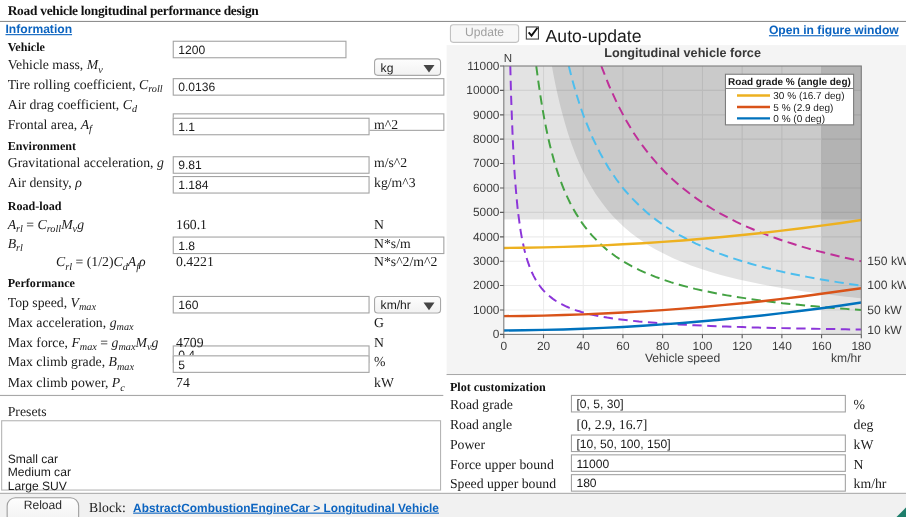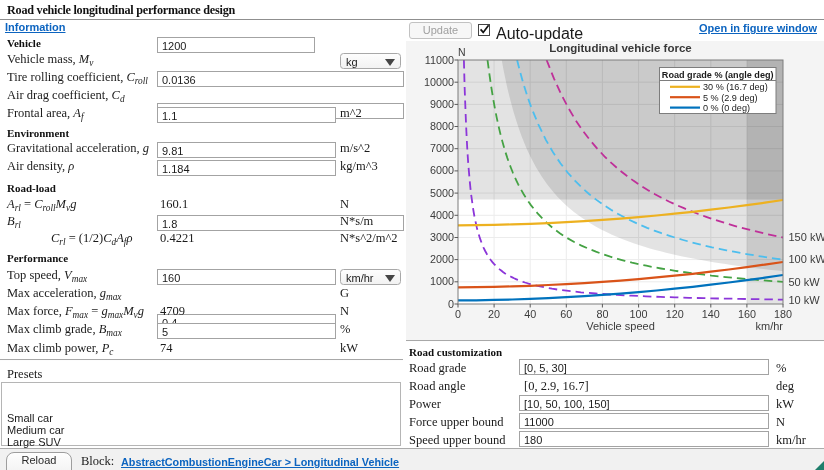--- a/index.html
+++ b/index.html
@@ -223,21 +223,21 @@
 <g font-family="Liberation Sans,sans-serif" font-size="9.1px" fill="#1a1a1a">
 <text x="297" y="49.2">30 % (16.7 deg)</text>
 <text x="297" y="59.6">5 % (2.9 deg)</text>
 <text x="297" y="70">0 % (0 deg)</text>
 </g>
 </g>
 </svg>
 
 <div class="abs" style="left:406px;top:340px;width:418px;height:1px;background:#a8a8a8;"></div>
 <div class="abs" style="left:406px;top:341px;width:418px;height:1px;background:#fdfdfd;"></div>
-<div class="abs hdr" style="left:409px;top:346px;">Road customization</div>
+<div class="abs hdr" style="left:409px;top:346px;">Plot customization</div>
 <div class="abs ser" style="left:409px;top:361px;">Road grade</div>
 <div class="inp" style="left:519px;top:359px;width:250px;height:16px;"><span>[0, 5, 30]</span></div>
 <div class="abs unit" style="left:776px;top:361px;">%</div>
 <div class="abs ser" style="left:409px;top:379px;">Road angle</div>
 <div class="abs ser" style="left:524px;top:379px;">[0, 2.9, 16.7]</div>
 <div class="abs unit" style="left:776px;top:379px;">deg</div>
 <div class="abs ser" style="left:409px;top:397px;">Power</div>
 <div class="inp" style="left:519px;top:395px;width:250px;height:16px;"><span>[10, 50, 100, 150]</span></div>
 <div class="abs unit" style="left:776px;top:397px;">kW</div>
 <div class="abs ser" style="left:409px;top:415px;">Force upper bound</div>

